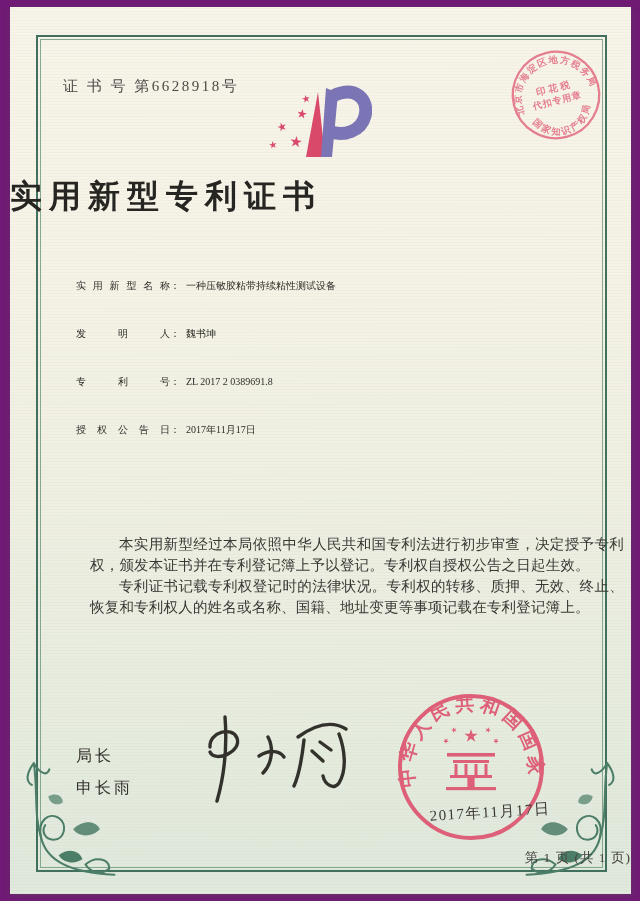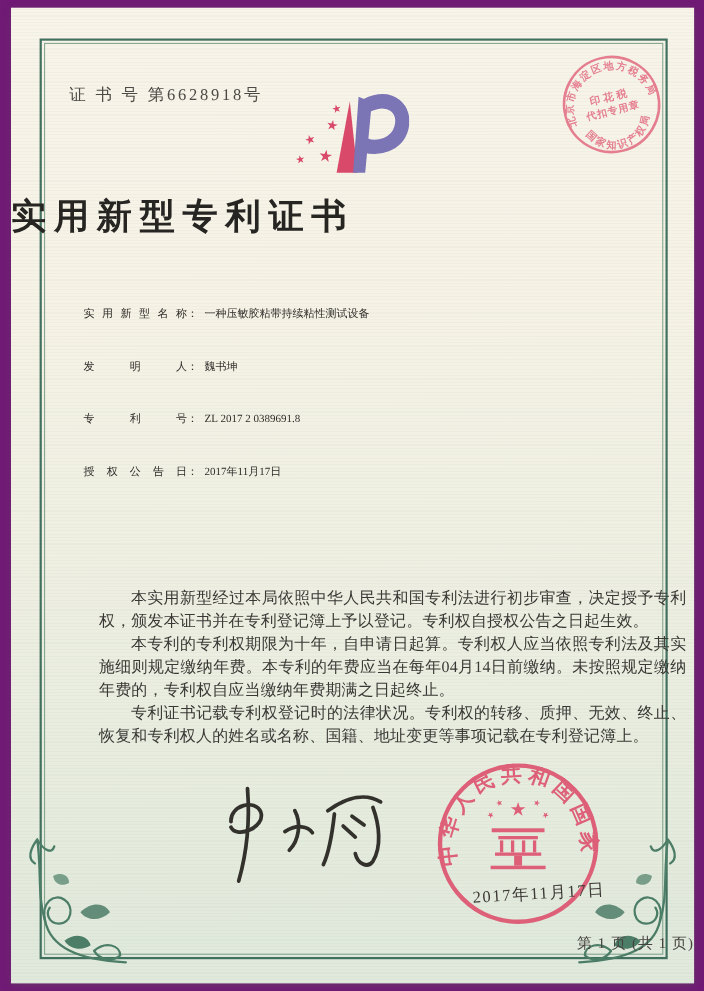--- a/index.html
+++ b/index.html
@@ -91,24 +91,27 @@
       <div class="field">
         <span class="flabel">专利号</span><span class="fcolon">：</span><span class="fvalue">ZL 2017 2 0389691.8</span>
       </div>
       <div class="field">
         <span class="flabel">授权公告日</span><span class="fcolon">：</span><span class="fvalue">2017年11月17日</span>
       </div>
     </div>
 
     <div class="body-text">
       <p>本实用新型经过本局依照中华人民共和国专利法进行初步审查，决定授予专利权，颁发本证书并在专利登记簿上予以登记。专利权自授权公告之日起生效。</p>
-      <p>本专利的专利权期限为十年，自申请日起算。专利权人应当依照专利法及其实施细则规定缴纳年费。本专利的年费应当在每年04月14日前缴纳。未按照规定缴纳年费的，专利权自应当缴纳年费期满之日起终止。</p>
       <p>专利证书记载专利权登记时的法律状况。专利权的转移、质押、无效、终止、恢复和专利权人的姓名或名称、国籍、地址变更等事项记载在专利登记簿上。</p>
     </div>
 
+    <div class="officer">
+      <div>局长</div>
+      <div>申长雨</div>
+    </div>
 
     <svg class="signature" viewBox="0 0 185 108" fill="none" stroke="#33312c" stroke-width="3.4" stroke-linecap="round">
       <path d="M30,40 C29,25 52,19 57,31 C62,45 35,56 30,45"></path>
       <path d="M45,10 C47,36 45,66 37,94"></path>
       <path d="M88,30 C94,41 92,57 83,66"></path>
       <path d="M79,49 C90,42 100,44 104,50"></path>
       <path d="M118,30 C136,17 153,14 166,22"></path>
       <path d="M124,33 C122,51 119,68 114,79"></path>
       <path d="M159,27 C165,43 167,63 159,76 C154,83 145,78 143,69"></path>
       <path d="M132,44 L143,54"></path>

